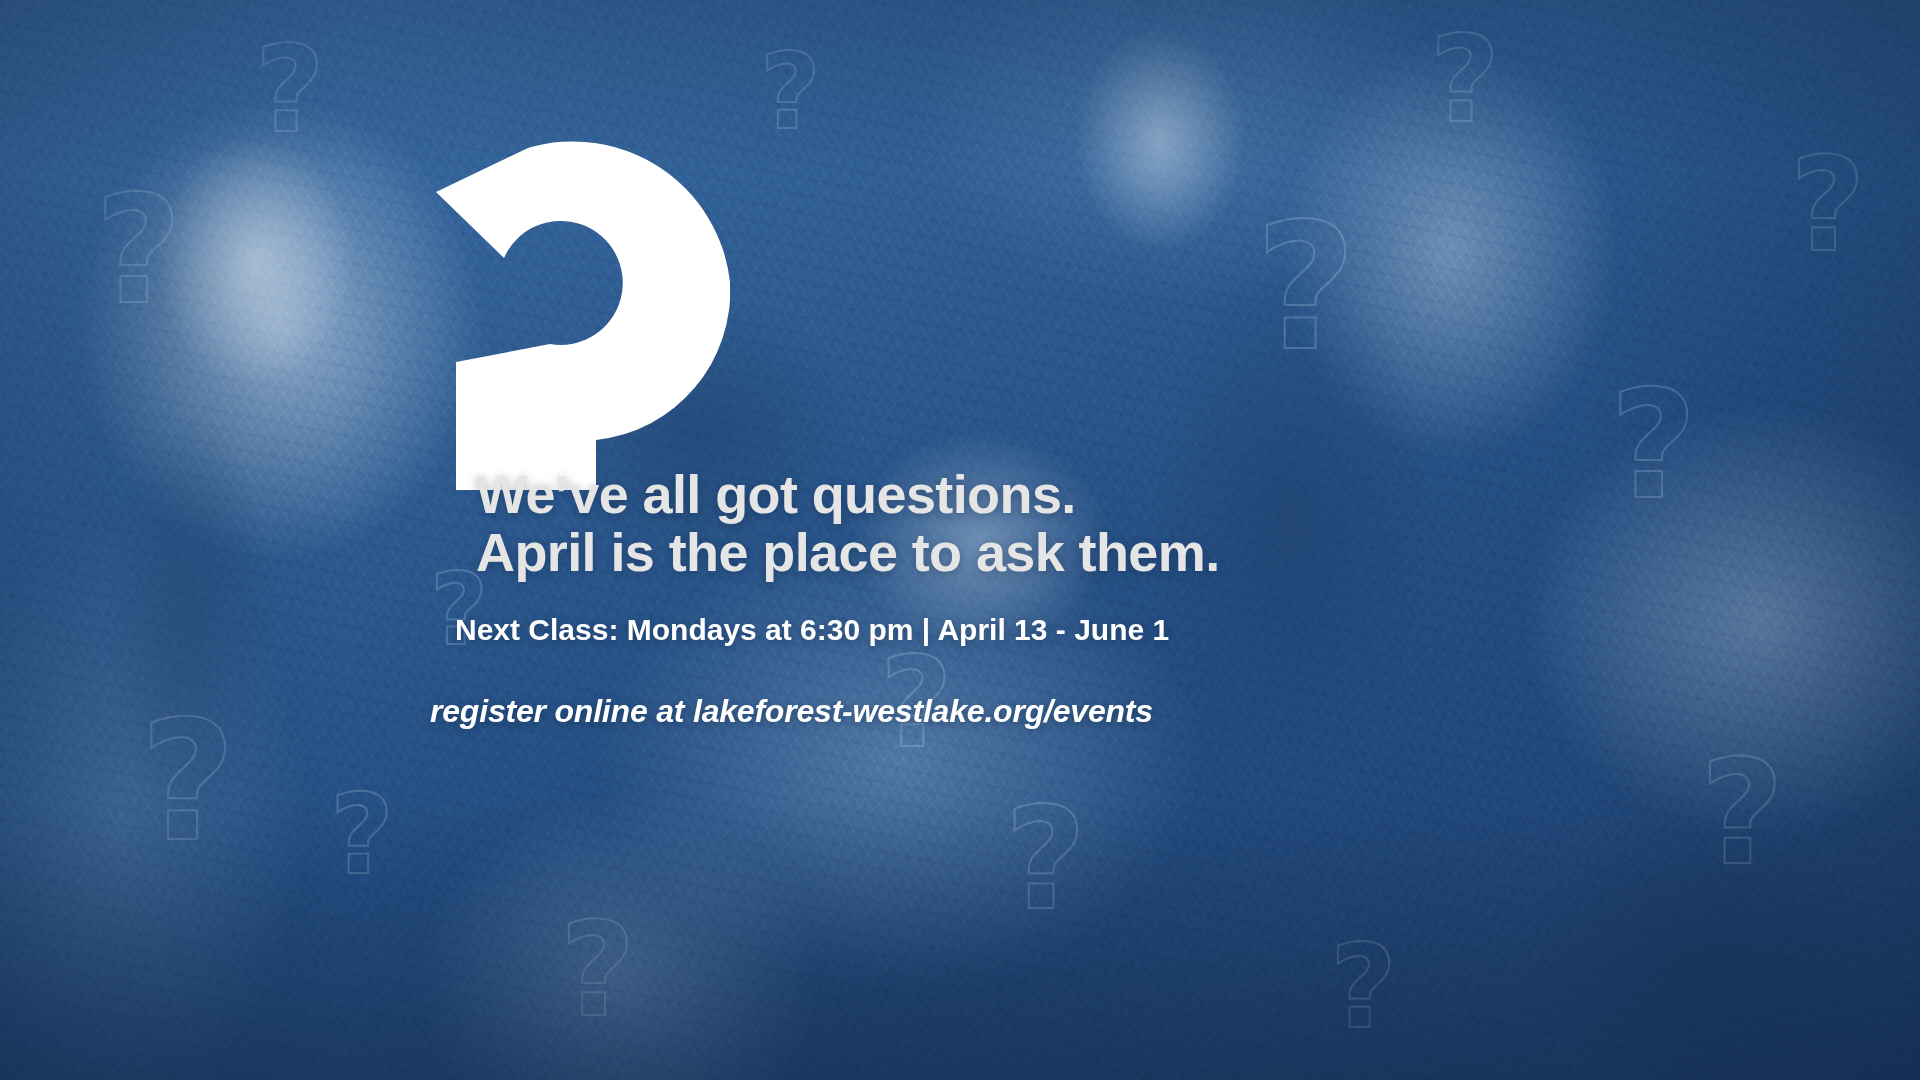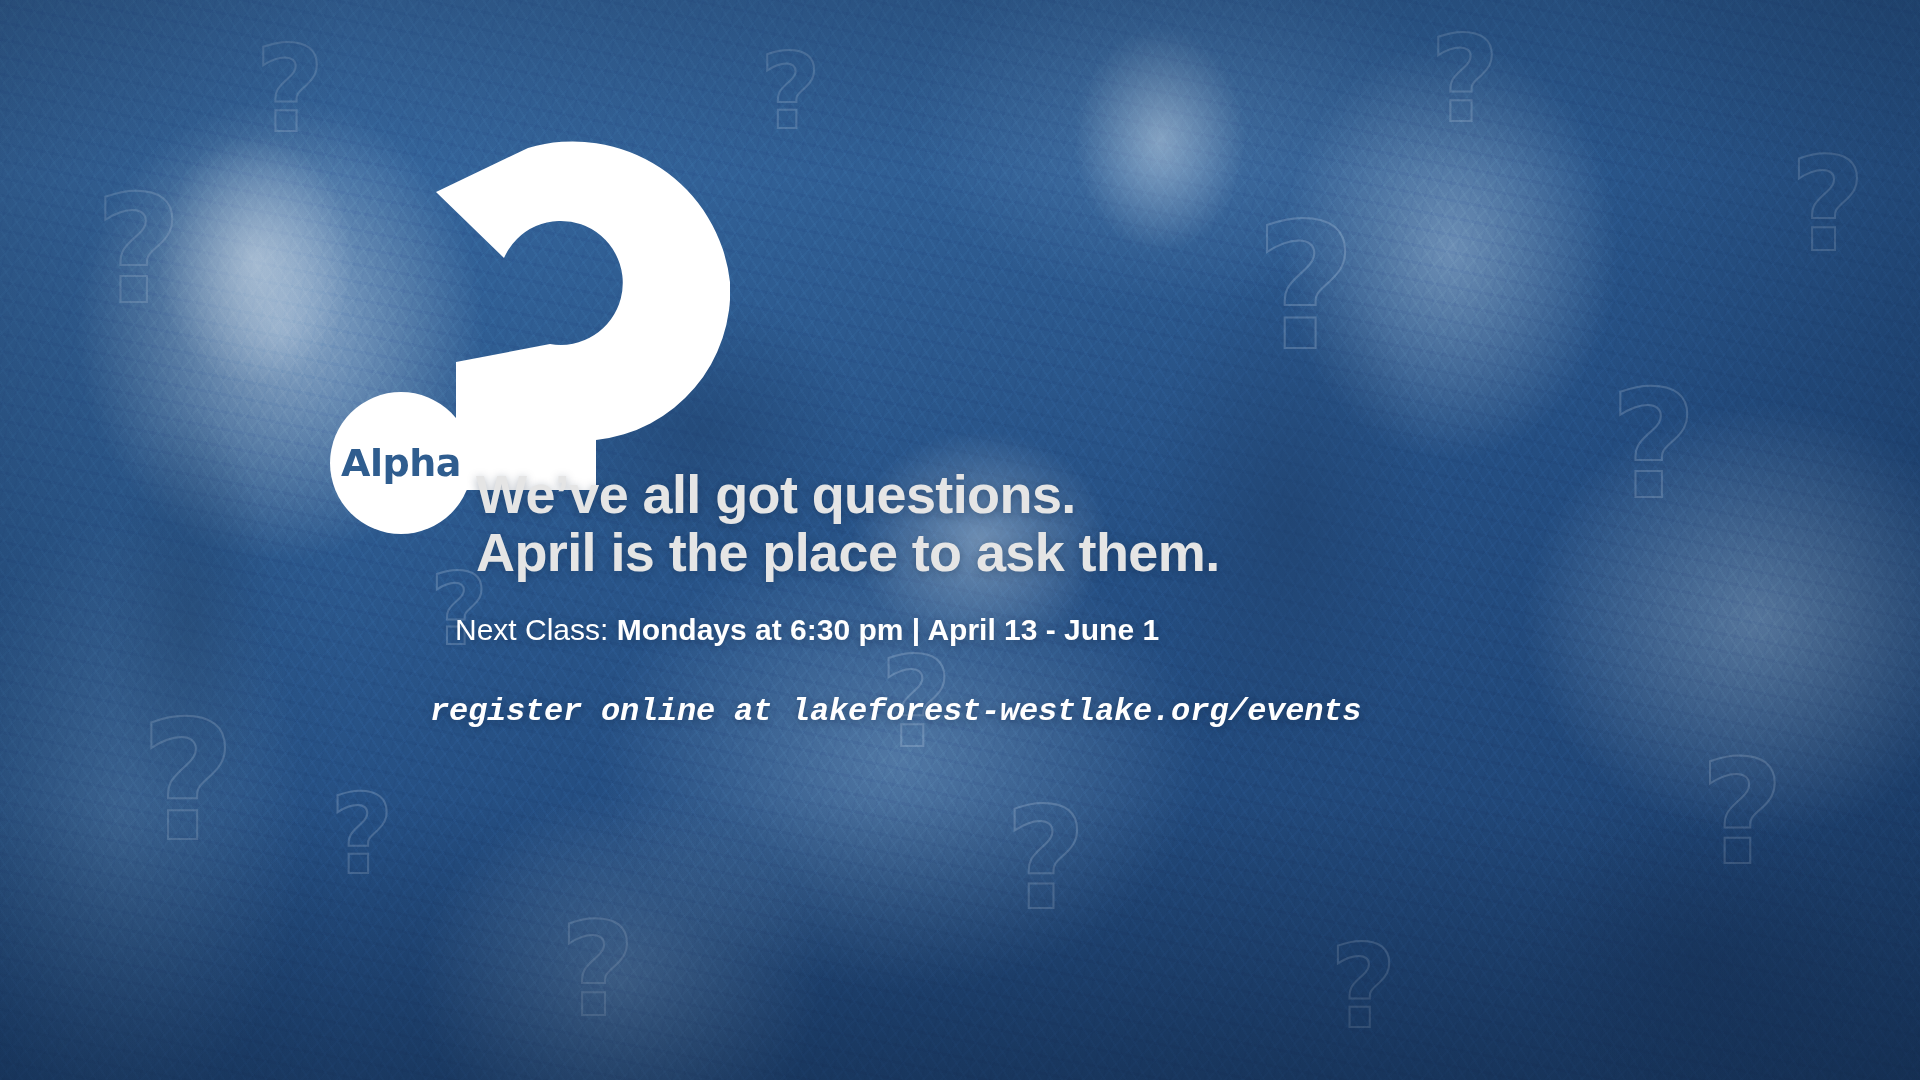--- a/index.html
+++ b/index.html
@@ -151,29 +151,29 @@
   .details {
     position: absolute;
     left: 455px;
     top: 613px;
     font-family: "Liberation Sans", sans-serif;
     font-size: 30px;
     color: #ffffff;
     white-space: nowrap;
     text-shadow: 0 2px 9px rgba(12,32,60,.38);
   }
-  .details .label { font-weight: 400; }
+  .details .label { font-weight: 700; }
   .details .value { font-weight: 700; }
 
   
   .cta {
     position: absolute;
     left: 430px;
     top: 693px;
-    font-family: Liberation Mono, monospace;
+    font-family: Liberation Sans, sans-serif;
     font-weight: 700;
     font-style: italic;
     font-size: 32px;
     letter-spacing: -0.2px;
     color: #ffffff;
     white-space: nowrap;
     text-shadow: 0 2px 9px rgba(12,32,60,.40);
   }
 </style>
 </head>
@@ -210,23 +210,20 @@
         L 128 18
         A 158 158 0 0 1 330 152
         A 150 150 0 0 1 196 310
         L 196 360
         L 56 360
         L 56 232
         L 150 214
         A 62 62 0 1 0 104 128
         Z"></path>
     </svg>
-    <div class="logo-circle">
-      <span class="wordmark">Alpha</span>
-    </div>
   </div>
 
 
   <div class="subhead">
     <span class="line">We’ve all got questions.</span>
     <span class="line">April is the place to ask them.</span>
   </div>
 
   <div class="details">
     <span class="label">Next Class:</span><span class="value"> Mondays at 6:30 pm | April 13 - June 1</span>

